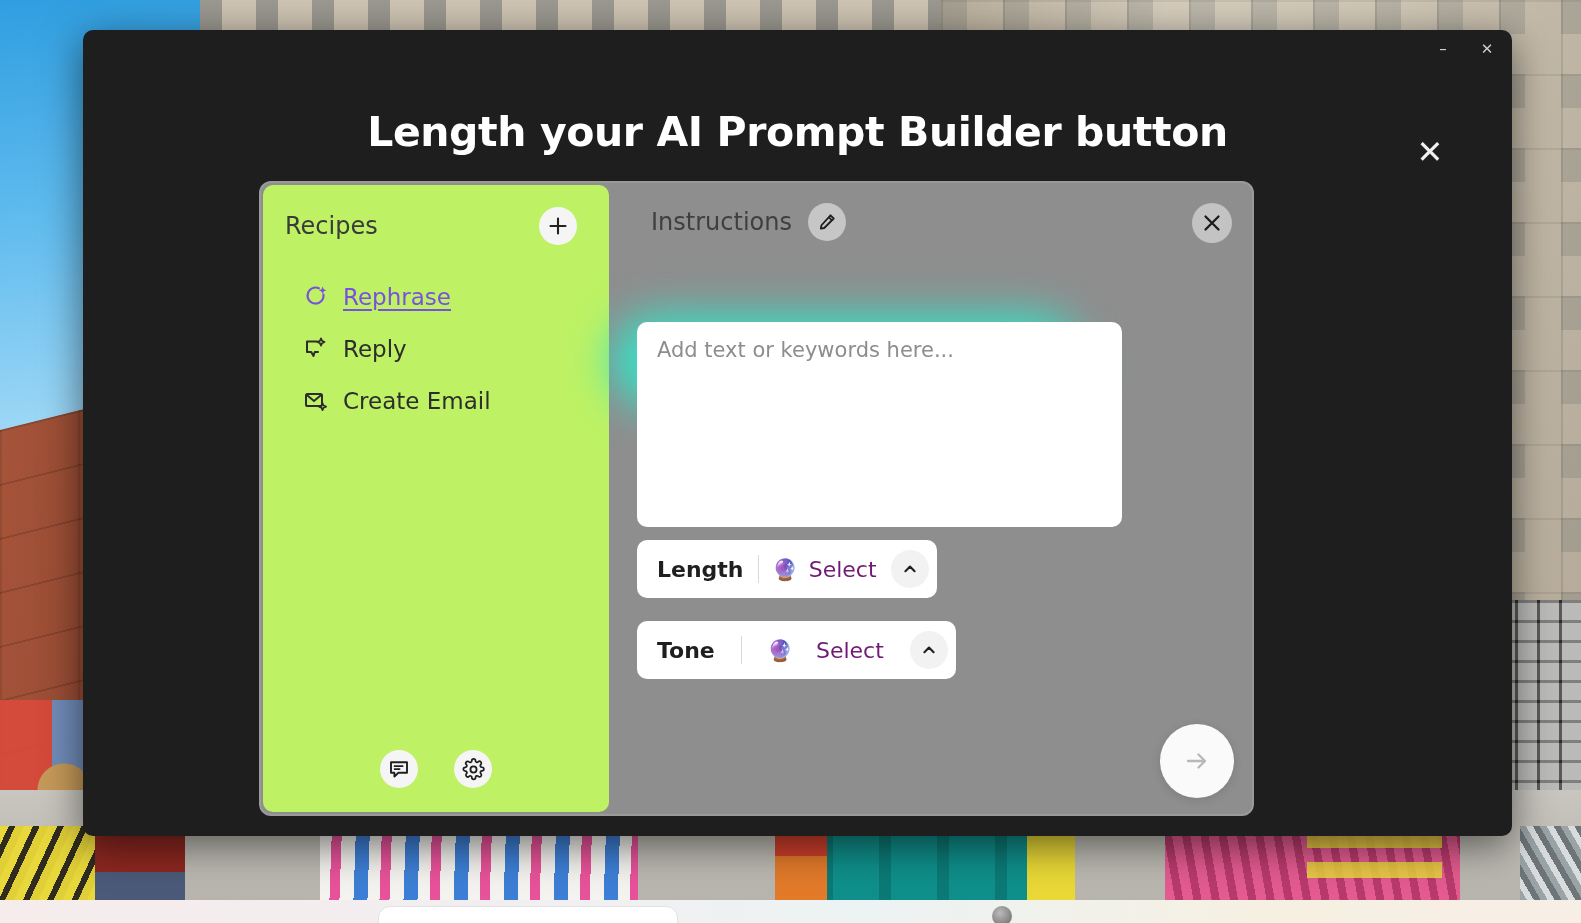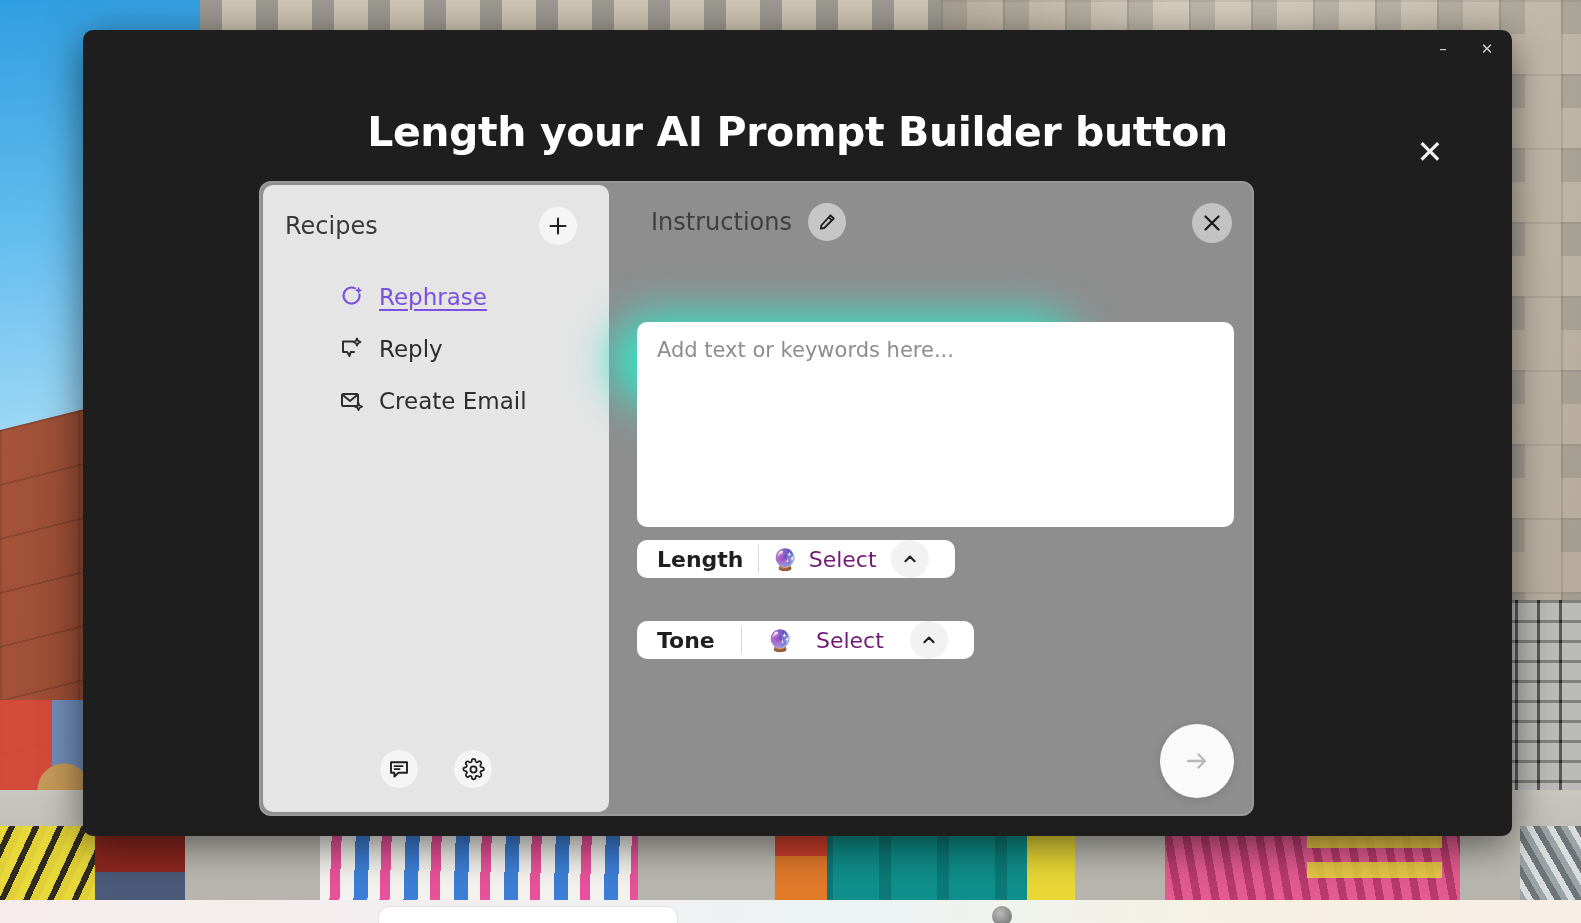--- a/index.html
+++ b/index.html
@@ -175,42 +175,42 @@
     border-radius: 12px;
     border: 2px solid #9a9a9a;
     display: flex;
     overflow: hidden;
   }
 
   
   #recipes-panel {
     position: relative;
     width: 346px;
-    background: #e5e5e5;
+    background: #bef264;
     border-radius: 10px;
     margin: 2px;
     display: flex; flex-direction: column;
   }
   #recipes-header {
     display: flex; align-items: center; justify-content: space-between;
     padding: 22px 32px 0 22px;
   }
   #recipes-title {
     font-size: 24px; color: #3a3a3a; font-weight: 400;
     font-family: "DejaVu Sans", sans-serif;
   }
   .round-btn {
     width: 38px; height: 38px; border-radius: 50%;
     background: #f5f5f5; border: none;
     display: flex; align-items: center; justify-content: center;
     cursor: pointer;
   }
   .round-btn svg { display: block; }
 
-  #recipe-list { margin-top: 26px; padding: 0 22px; margin-left: 36px; }
+  #recipe-list { margin-top: 26px; padding: 0 22px; }
   .recipe-item {
     display: flex; align-items: center; gap: 14px;
     height: 52px; cursor: pointer; padding-left: 18px;
   }
   .recipe-icon { width: 26px; height: 26px; flex: 0 0 26px; }
   .recipe-label {
     font-size: 23px; color: #2d2d2d; font-weight: 400;
     font-family: "DejaVu Sans", sans-serif;
   }
   .recipe-item.active .recipe-label {
@@ -268,36 +268,36 @@
     background: #fff; border-radius: 10px;
     display: flex; align-items: center;
     padding: 0 22px;
     font-size: 22px; font-weight: 700; color: #1c1c1c;
     font-family: "DejaVu Sans", sans-serif;
     white-space: nowrap;
   }
 
   #keywords-box {
     position: absolute; left: 26px; top: 139px;
-    width: 597px; height: 205px;
+    width: 485px; height: 205px;
     background: #fff; border-radius: 10px;
     padding: 16px 20px;
   }
   #keywords-placeholder {
     font-size: 21px; color: #8d8d8d;
     font-family: "DejaVu Sans", sans-serif;
   }
 
   .select-row {
     position: absolute;
-    height: 38px;
+    height: 58px;
     background: #fff;
     border-radius: 10px;
     display: flex; align-items: center;
-    padding: 0 26px 0 20px;
+    padding: 0 8px 0 20px;
     cursor: pointer;
   }
   #length-row { left: 26px; top: 357px; }
   #tone-row   { left: 26px; top: 438px; gap: 12px; }
   .select-label {
     font-size: 22px; font-weight: 700; color: #1f1f1f;
     font-family: "DejaVu Sans", sans-serif;
     padding-right: 14px;
   }
   .select-divider { width: 1px; height: 28px; background: #d9d9d9; }

